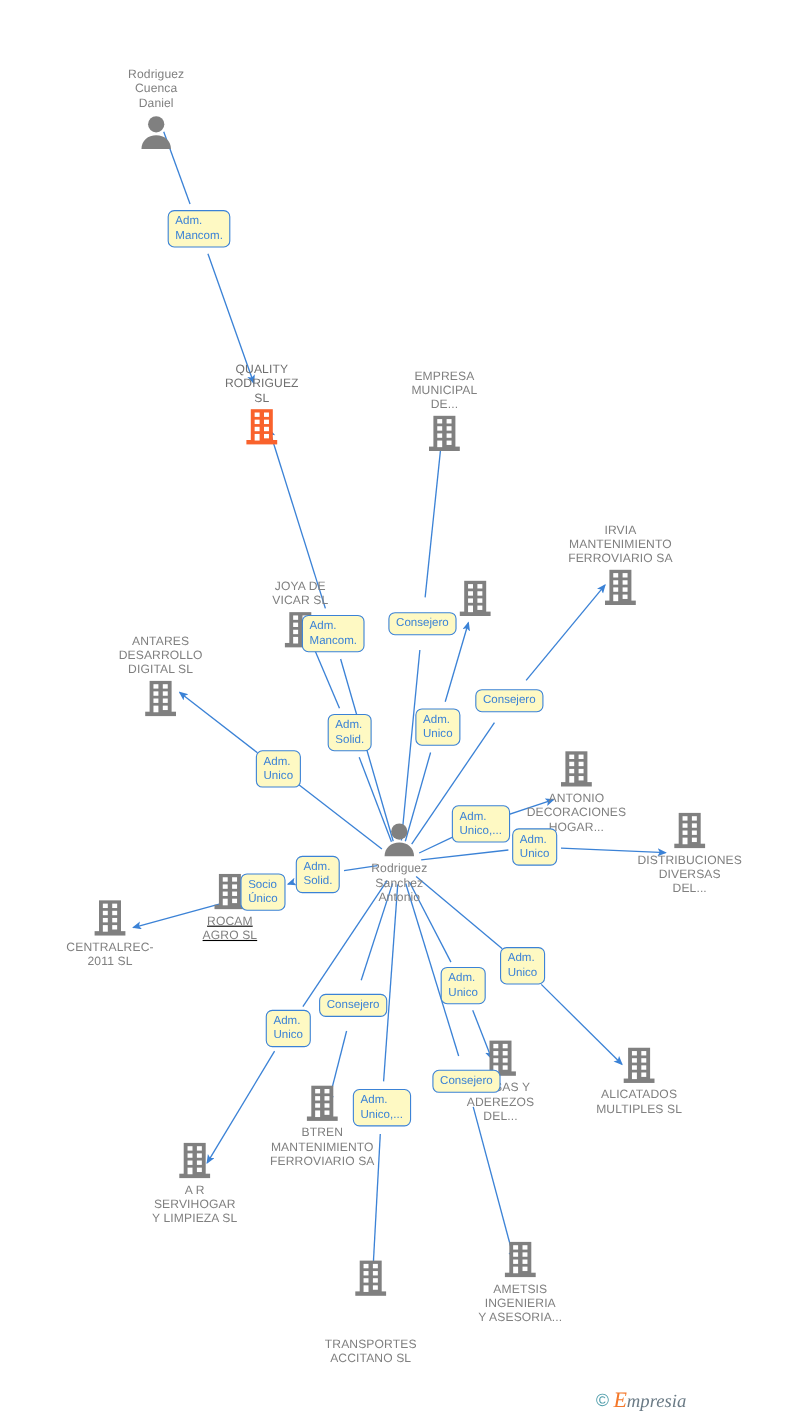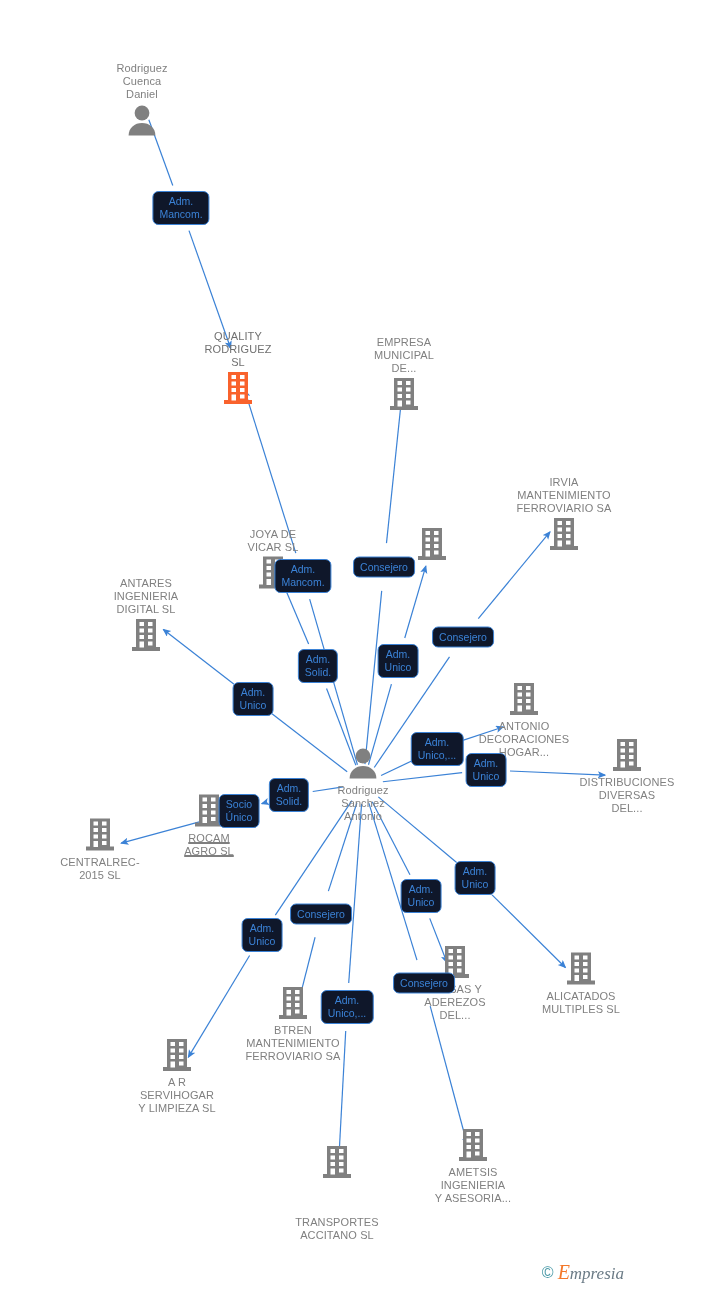--- a/index.html
+++ b/index.html
@@ -11,22 +11,22 @@
   .node{position:absolute;transform:translate(-50%,-50%);
         display:flex;flex-direction:column;align-items:center;
         width:140px;pointer-events:auto;}
   .node .lbl{font-size:11px;line-height:13px;color:#808080;
              text-align:center;letter-spacing:.1px;white-space:pre-line;}
   .node.below .lbl{order:2;margin-top:1px;}
   .node.above .lbl{order:0;margin-bottom:1px;}
   .ico{width:34px;height:38px;display:block;}
 
   .rel{position:absolute;transform:translate(-50%,-50%);
-       background:#0f172a;border:1.4px solid #3b82d6;border-radius:6px;
-       color:#3b82d6;font-size:10.5px;line-height:13px;text-align:center;
+       background:#fef9c3;border:1.4px solid #3b82d6;border-radius:6px;
+       color:#3b82d6;font-size:10.5px;line-height:13px;
        padding:3px 6px;white-space:pre-line;box-sizing:border-box;}
 
   #brand{position:absolute;right:8px;bottom:8px;display:flex;
          align-items:center;gap:4px;}
   #brand .c{color:#4a9aa8;font-size:16px;line-height:16px;}
   #brand .w{font-family:"Liberation Serif","DejaVu Serif",serif;
             font-style:italic;font-size:17px;color:#6b7b86;line-height:17px;}
   #brand .w b{color:#f4782a;font-weight:normal;font-size:20px;}
 </style>
 </head>
@@ -173,21 +173,21 @@
             <rect x="19" y="11.5" width="4.5" height="4" fill="#fff"></rect>
             <rect x="10.5" y="18" width="4.5" height="4" fill="#fff"></rect>
             <rect x="19" y="18" width="4.5" height="4" fill="#fff"></rect>
             <rect x="10.5" y="24.5" width="4.5" height="6" fill="#fff"></rect>
             <rect x="19" y="24.5" width="4.5" height="4" fill="#fff"></rect>
           </svg>
         </span>
       </div>
       <div class="node above" style="left: 146px; top: 616px;">
         <span class="lbl">ANTARES
-INGENIERIA
+DESARROLLO
 DIGITAL  SL</span>
         <span style="order: 1;">
           <svg class="ico" viewBox="0 0 34 38" xmlns="http://www.w3.org/2000/svg" aria-hidden="true">
             <rect x="7" y="2" width="20" height="31" fill="#808080"></rect>
             <rect x="3" y="30" width="28" height="4" fill="#808080"></rect>
             <rect x="10.5" y="5" width="4.5" height="4" fill="#fff"></rect>
             <rect x="19" y="5" width="4.5" height="4" fill="#fff"></rect>
             <rect x="10.5" y="11.5" width="4.5" height="4" fill="#fff"></rect>
             <rect x="19" y="11.5" width="4.5" height="4" fill="#fff"></rect>
             <rect x="10.5" y="18" width="4.5" height="4" fill="#fff"></rect>
@@ -273,21 +273,21 @@
             <rect x="19" y="5" width="4.5" height="4" fill="#fff"></rect>
             <rect x="10.5" y="11.5" width="4.5" height="4" fill="#fff"></rect>
             <rect x="19" y="11.5" width="4.5" height="4" fill="#fff"></rect>
             <rect x="10.5" y="18" width="4.5" height="4" fill="#fff"></rect>
             <rect x="19" y="18" width="4.5" height="4" fill="#fff"></rect>
             <rect x="10.5" y="24.5" width="4.5" height="6" fill="#fff"></rect>
             <rect x="19" y="24.5" width="4.5" height="4" fill="#fff"></rect>
           </svg>
         </span>
         <span class="lbl">CENTRALREC-
-2015 SL</span>
+2011 SL</span>
       </div>
       <div class="node below" style="left: 455px; top: 983px;">
         <span style="order: 1;">
           <svg class="ico" viewBox="0 0 34 38" xmlns="http://www.w3.org/2000/svg" aria-hidden="true">
             <rect x="7" y="2" width="20" height="31" fill="#808080"></rect>
             <rect x="3" y="30" width="28" height="4" fill="#808080"></rect>
             <rect x="10.5" y="5" width="4.5" height="4" fill="#fff"></rect>
             <rect x="19" y="5" width="4.5" height="4" fill="#fff"></rect>
             <rect x="10.5" y="11.5" width="4.5" height="4" fill="#fff"></rect>
             <rect x="19" y="11.5" width="4.5" height="4" fill="#fff"></rect>

